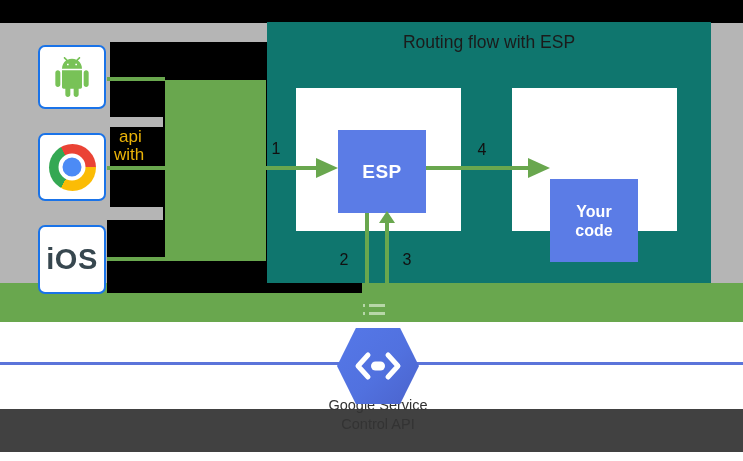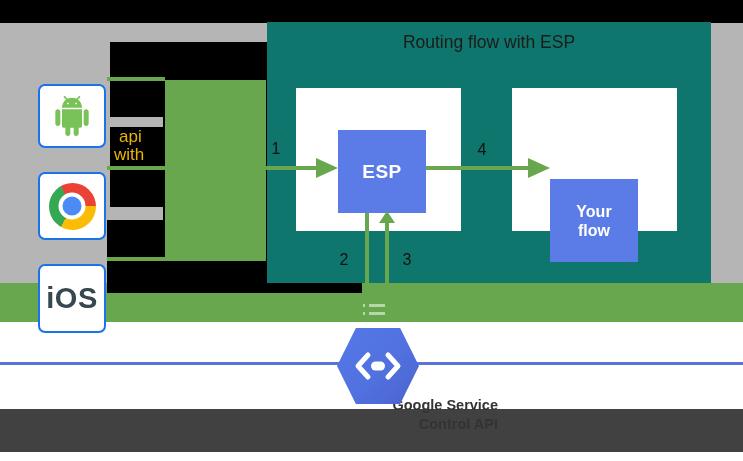--- a/index.html
+++ b/index.html
@@ -39,21 +39,21 @@
   .your-container{left:245px;}
   .container-title{left:0;top:10px;width:100%;text-align:center;font-size:15.5px;color:#212121;}
   .blue-box{width:88px;height:83px;background:#5b7ce6;display:flex;flex-direction:column;
             align-items:center;justify-content:center;color:#fff;font-weight:bold;}
   .esp-box{left:42px;top:42px;font-size:19px;letter-spacing:.5px;align-items:center;}
   .code-box{left:38px;top:43px;font-size:16px;line-height:19px;margin-top:48px;}
   .esp-tab{left:93px;top:105px;width:30px;height:3px;background:#a9bdf0;}
 
   
   .client-box{left:38px;width:68px;background:#fff;border:2.5px solid #1a73e8;border-radius:7px;
-              box-sizing:border-box;display:flex;align-items:center;justify-content:center;margin-top:39px;}
+              box-sizing:border-box;display:flex;align-items:center;justify-content:center;}
   .android-box{top:45px;height:64px;}
   .chrome-box{top:133px;height:68px;}
   .ios-box{top:225px;height:69px;}
   .ios-text{font-size:29px;font-weight:bold;color:#37474f;letter-spacing:.5px;}
 
   .chrome-disc{width:47px;height:47px;border-radius:50%;position:relative;
     background:conic-gradient(#ea4335 0 90deg,#fbbc05 90deg 210deg,#34a853 210deg 330deg,#ea4335 330deg 360deg);}
   .chrome-hub{position:absolute;left:50%;top:50%;transform:translate(-50%,-50%);
     width:19px;height:19px;border-radius:50%;background:#4c8bf5;border:4px solid #fff;}
 
@@ -83,22 +83,22 @@
   .step4{left:472px;top:141px;}
   .step2{left:334px;top:251px;}
   .step3{left:397px;top:251px;}
 
   
   .hexagon{left:337px;top:328px;width:82px;height:76px;
     background:linear-gradient(135deg,#5578e8 0%,#5171df 55%,#4b63cc 100%);
     clip-path:polygon(23% 0%,77% 0%,100% 50%,77% 100%,23% 100%,0% 50%);
     display:flex;align-items:center;justify-content:center;}
 
-  .service-label{left:258px;top:396px;width:240px;text-align:right;font-size:14.5px;
-                 line-height:19px;color:#333;font-weight:bold;}
+  .service-label{left:258px;top:396px;width:240px;text-align:center;font-size:14.5px;
+                 line-height:19px;color:#333;}
 </style>
 </head>
 <body>
 
 <div class="stage">
 
   <div class="abs gray gray-top"></div>
   <div class="abs gray gray-col"></div>
   <div class="abs gray gray-band2"></div>
   <div class="abs gray gray-band3"></div>
@@ -124,21 +124,21 @@
     <div class="abs container-box esp-container">
       <div class="abs esp-tab"></div>
       <div class="abs blue-box esp-box">
         <span>ESP</span>
       </div>
     </div>
 
     <div class="abs container-box your-container">
       <div class="abs blue-box code-box">
         <span>Your</span>
-        <span>flow</span>
+        <span>code</span>
       </div>
     </div>
   </div>
 
   <div class="abs client-box android-box">
     <svg width="40" height="44" viewBox="0 0 24 24">
       <path fill="#78c257" d="M6 18c0 .55.45 1 1 1h1v3.5c0 .83.67 1.5 1.5 1.5s1.5-.67 1.5-1.5V19h2v3.5c0 .83.67 1.5 1.5 1.5s1.5-.67 1.5-1.5V19h1c.55 0 1-.45 1-1V8H6v10zM3.5 8C2.67 8 2 8.67 2 9.5v7c0 .83.67 1.5 1.5 1.5S5 17.33 5 16.5v-7C5 8.67 4.33 8 3.5 8zm17 0c-.83 0-1.5.67-1.5 1.5v7c0 .83.67 1.5 1.5 1.5s1.5-.67 1.5-1.5v-7c0-.83-.67-1.5-1.5-1.5zm-4.97-5.84l1.3-1.3c.2-.2.2-.51 0-.71-.2-.2-.51-.2-.71 0l-1.48 1.48C13.85 1.23 12.95 1 12 1c-.96 0-1.86.23-2.66.63L7.85.15c-.2-.2-.51-.2-.71 0-.2.2-.2.51 0 .71l1.31 1.31C6.97 3.26 6 5.01 6 7h12c0-1.99-.97-3.75-2.47-4.84zM10 5H9V4h1v1zm5 0h-1V4h1v1z"></path>
     </svg>
   </div>
 

